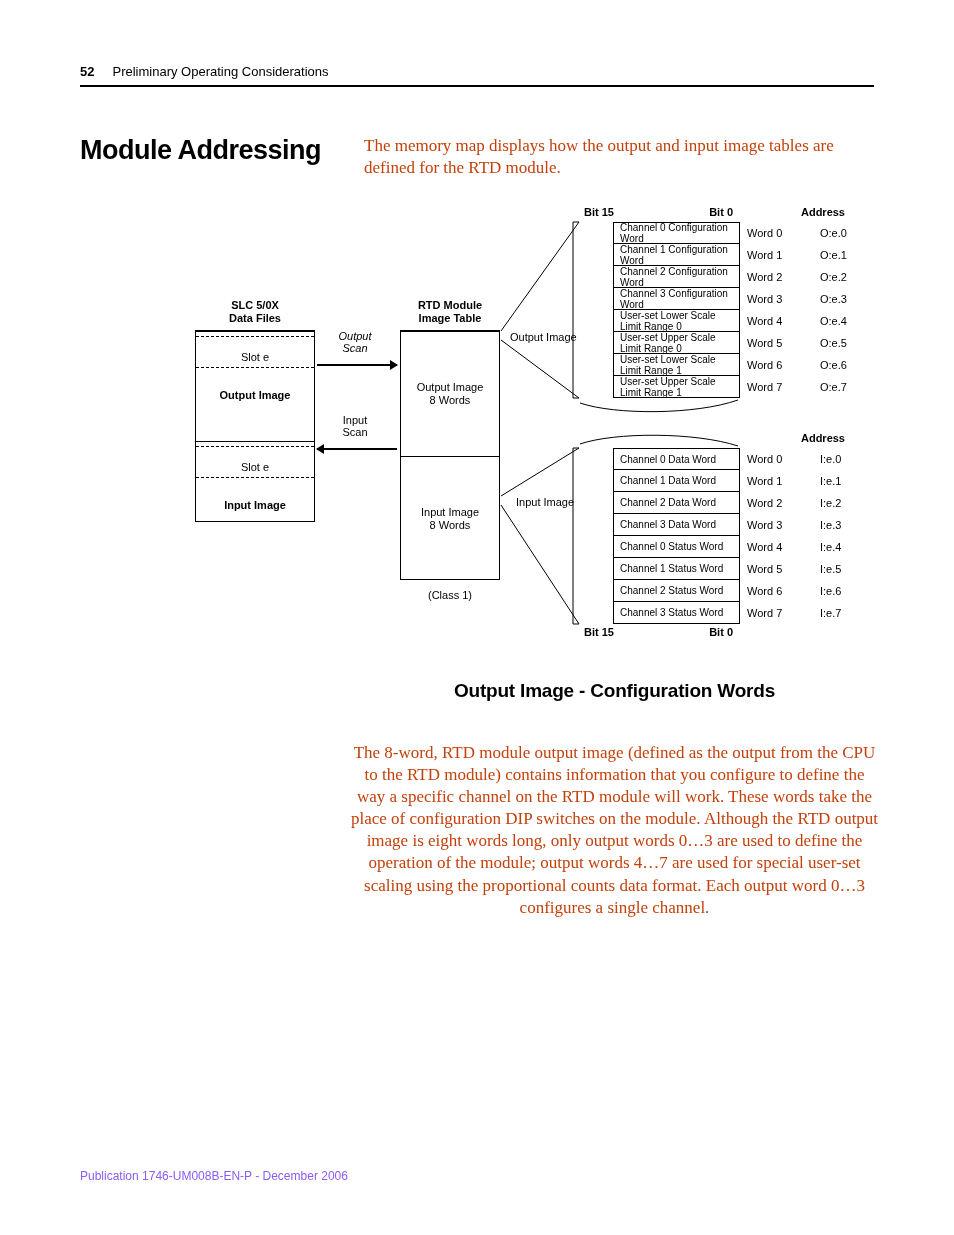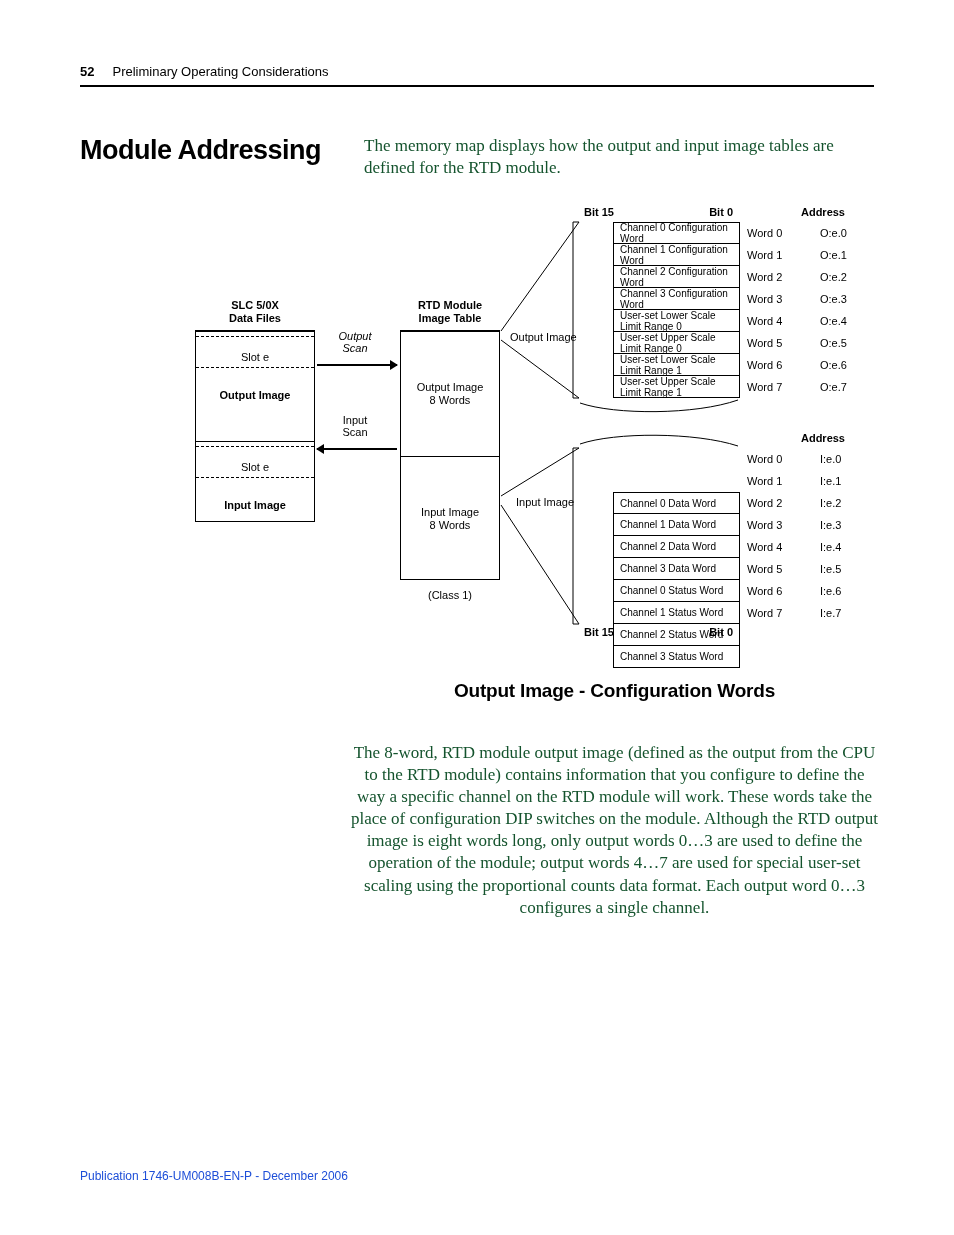--- a/index.html
+++ b/index.html
@@ -48,41 +48,41 @@
     flex: 0 0 260px;
     font-family: Arial, Helvetica, sans-serif;
     font-weight: bold;
     font-size: 27px;
     letter-spacing: -0.5px;
   }
   .body-text {
     font-family: Georgia, "Times New Roman", serif;
     font-size: 17px;
     line-height: 1.3;
-    color: #14532d;
+    color: #c2410c;
   }
   .sub-section {
     position: absolute;
     left: 350px;
     right: 75px;
     text-align: center;
   }
   .sub-section h3{
     font-family: Arial, Helvetica, sans-serif;
     font-weight: bold;
     font-size: 19px;
     margin: 0 0 40px 0;
     letter-spacing: -0.2px;
   }
   .footer {
     position: absolute;
     bottom: 52px;
     left: var(--margin-x);
     font-size: 12px;
-    color: #1d4ed8;
+    color: #8b5cf6;
   }
 
   
   .diagram {
     position: absolute;
     top: 200px;
     left: 195px;
     width: 650px;
     height: 430px;
     font-family: Arial, Helvetica, sans-serif;
@@ -129,21 +129,21 @@
   .col-mid .class {
     position: absolute; bottom: -22px; left: 0; right: 0; text-align: center; font-size: 11px;
   }
 
   .sidelbl { position: absolute; font-size: 11px; }
 
   .term-col {
     position: absolute; right: 105px; width: 127px;
   }
   .term-col.out { top: 22px; }
-  .term-col.in  { top: 248px; margin-top: 44px; }
+  .term-col.in  { top: 248px; }
   .term-col .row {
     border: 1px solid #000; border-top: none; height: 22px; font-size: 10px;
     display: flex; align-items: center; padding-left: 6px;
   }
   .term-col .row:first-child { border-top: 1px solid #000; }
 
   .meta-col {
     position: absolute; right: 48px; width: 50px; font-size: 11px;
   }
   .meta-col .row { height: 22px; display: flex; align-items: center; }

